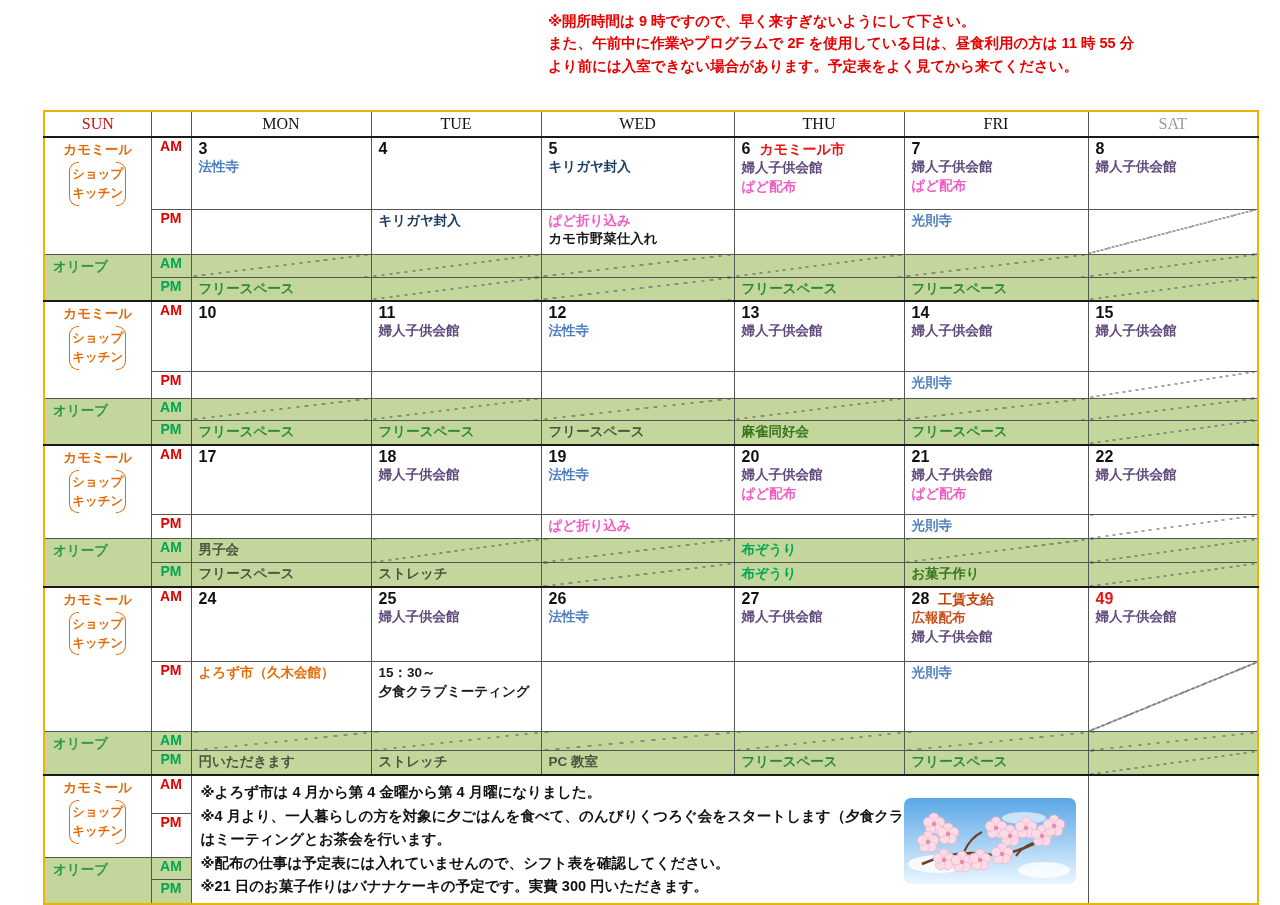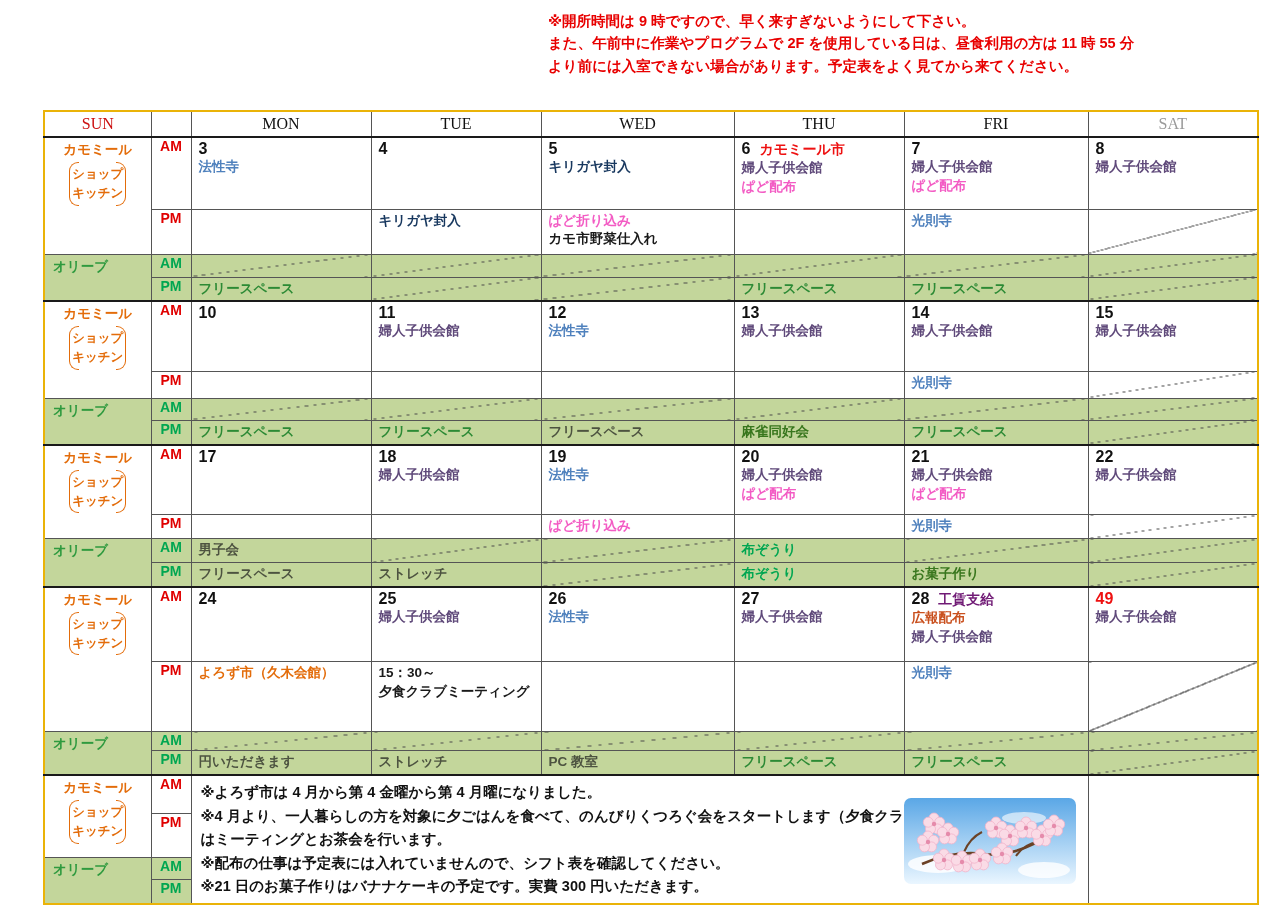--- a/index.html
+++ b/index.html
@@ -378,21 +378,21 @@
           </td>
           <td class="day">
             <div class="dateline">
               <span class="date">27</span>
             </div>
             <div class="ev" style="color: rgb(95, 73, 122);">婦人子供会館</div>
           </td>
           <td class="day">
             <div class="dateline">
               <span class="date">28</span>
-              <span class="tag" style="color: #701a75;">工賃支給</span>
+              <span class="tag" style="color: #c2410c;">工賃支給</span>
             </div>
             <div class="ev" style="color: rgb(201, 80, 30);">広報配布</div>
             <div class="ev" style="color: rgb(95, 73, 122);">婦人子供会館</div>
           </td>
           <td class="day">
             <div class="dateline">
               <span class="date" style="color: rgb(238, 17, 17);">49</span>
             </div>
             <div class="ev" style="color: rgb(95, 73, 122);">婦人子供会館</div>
           </td>

